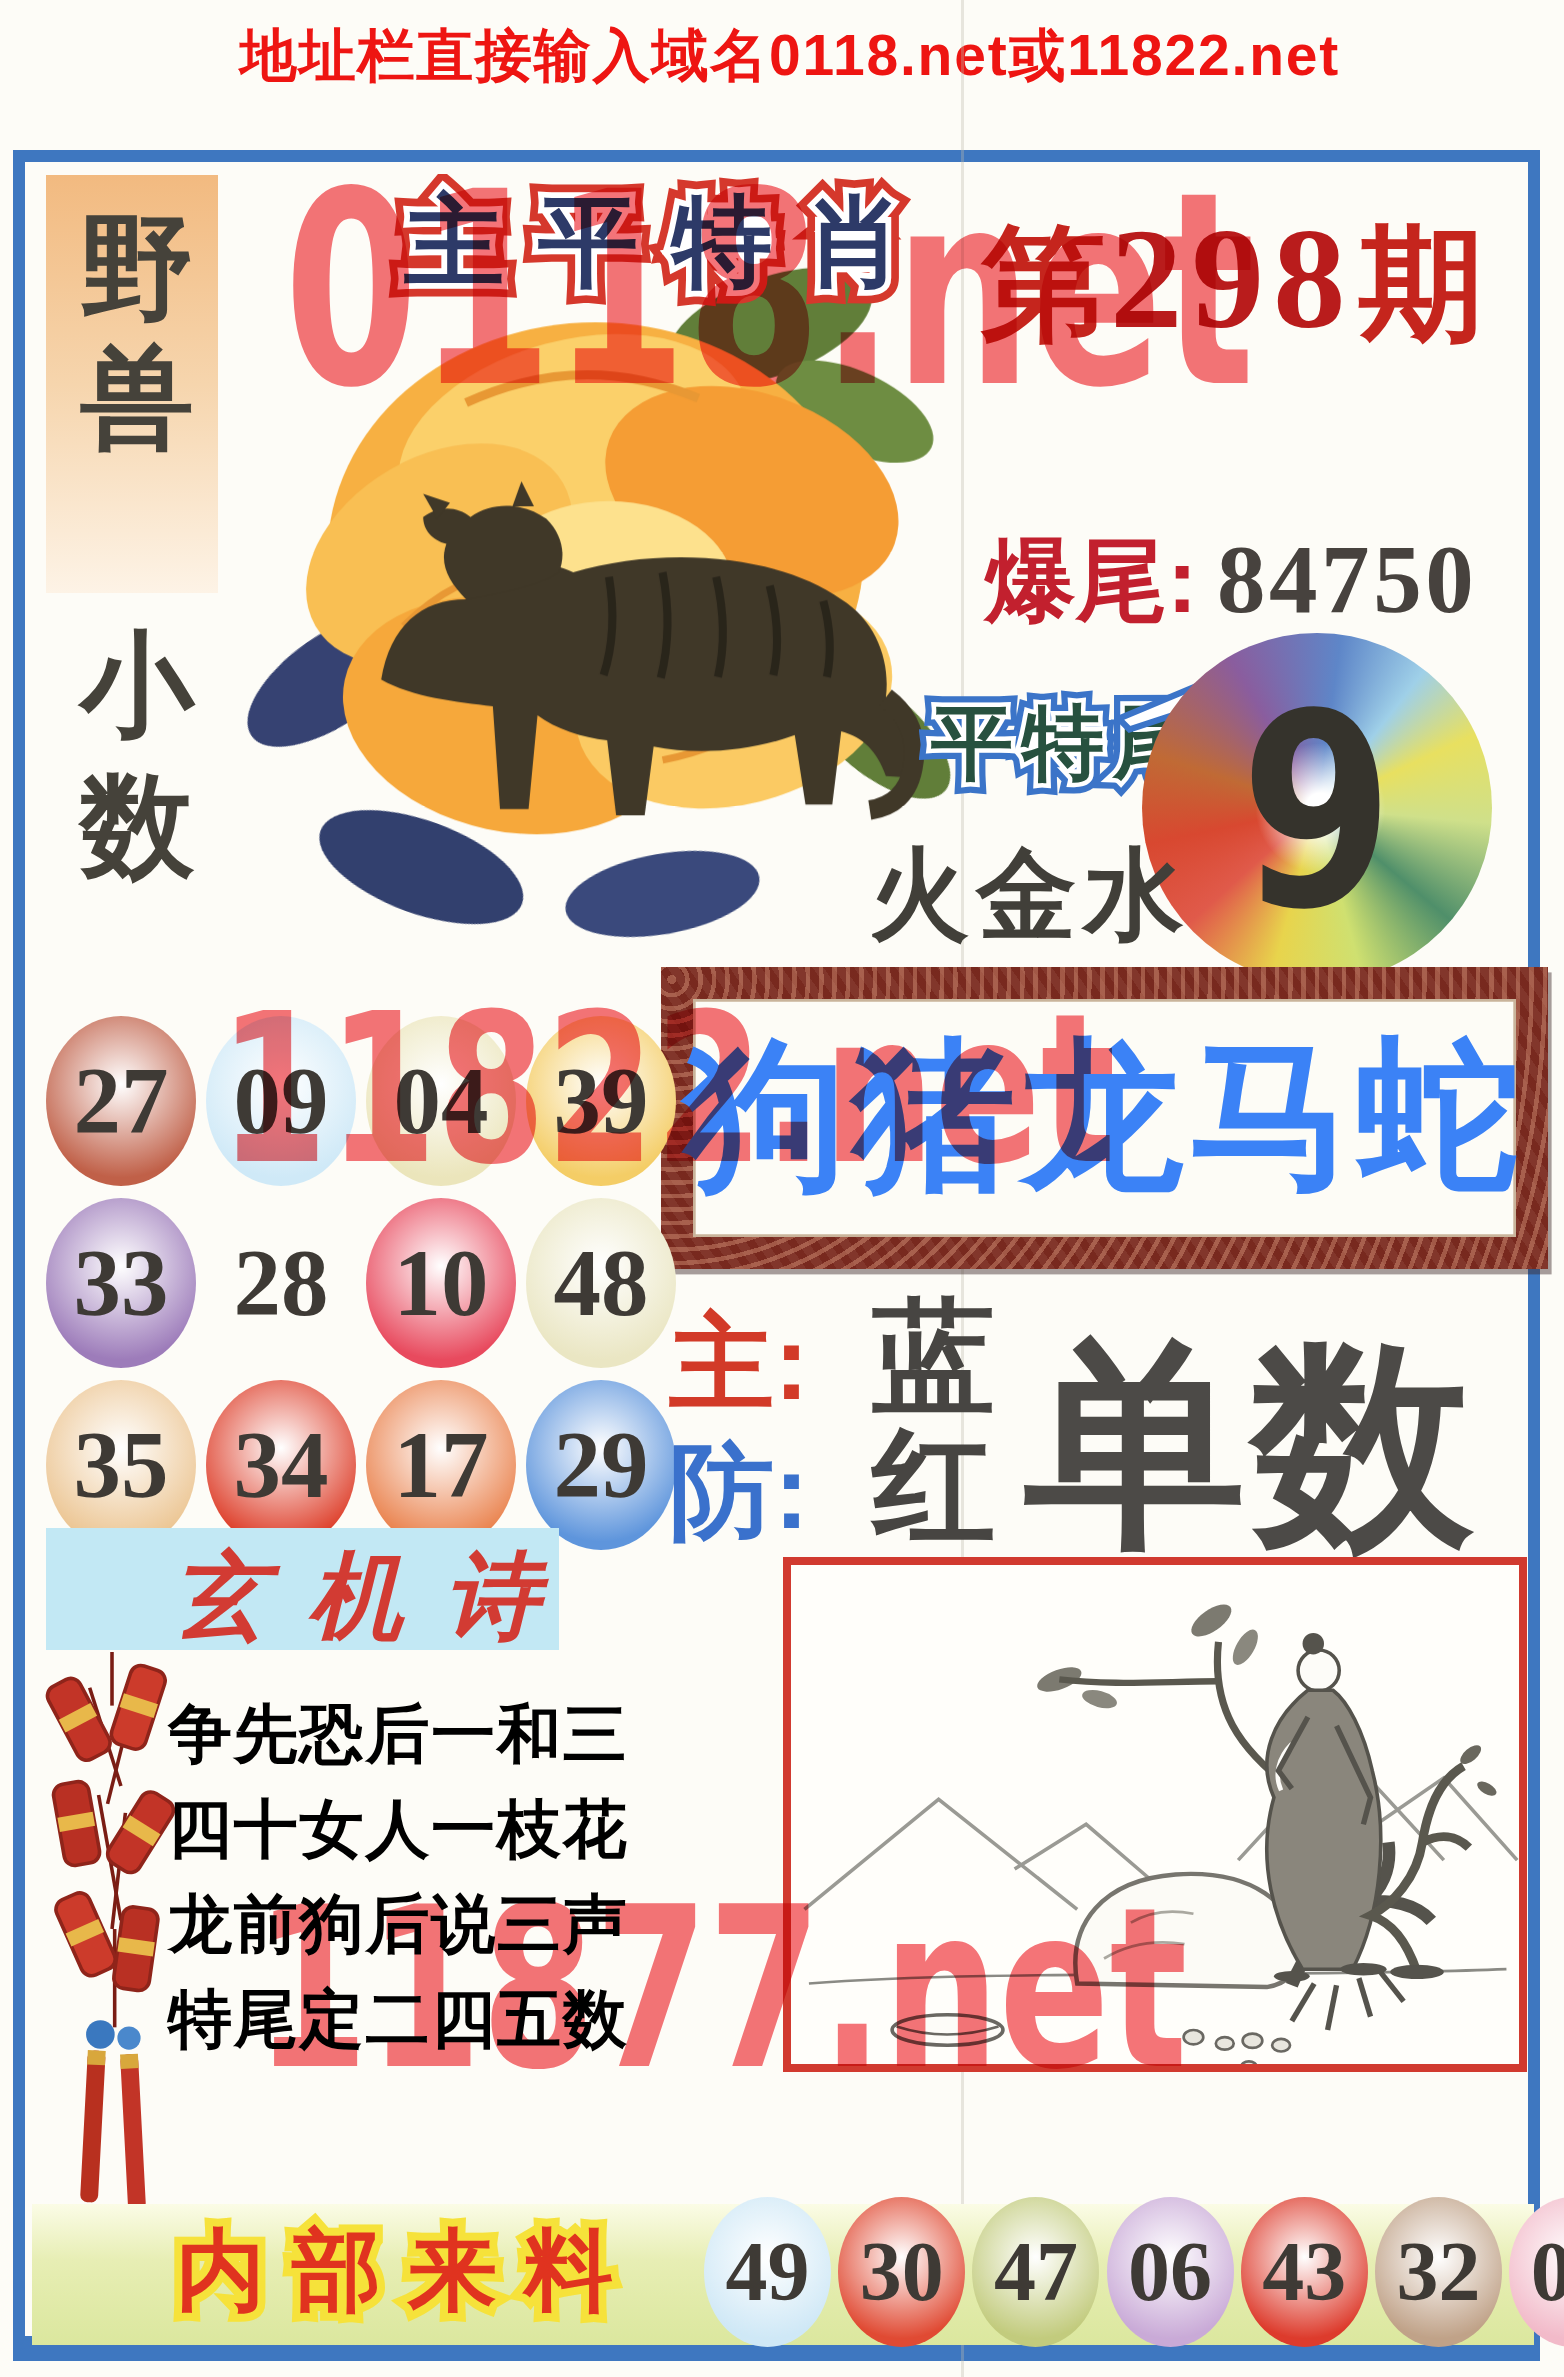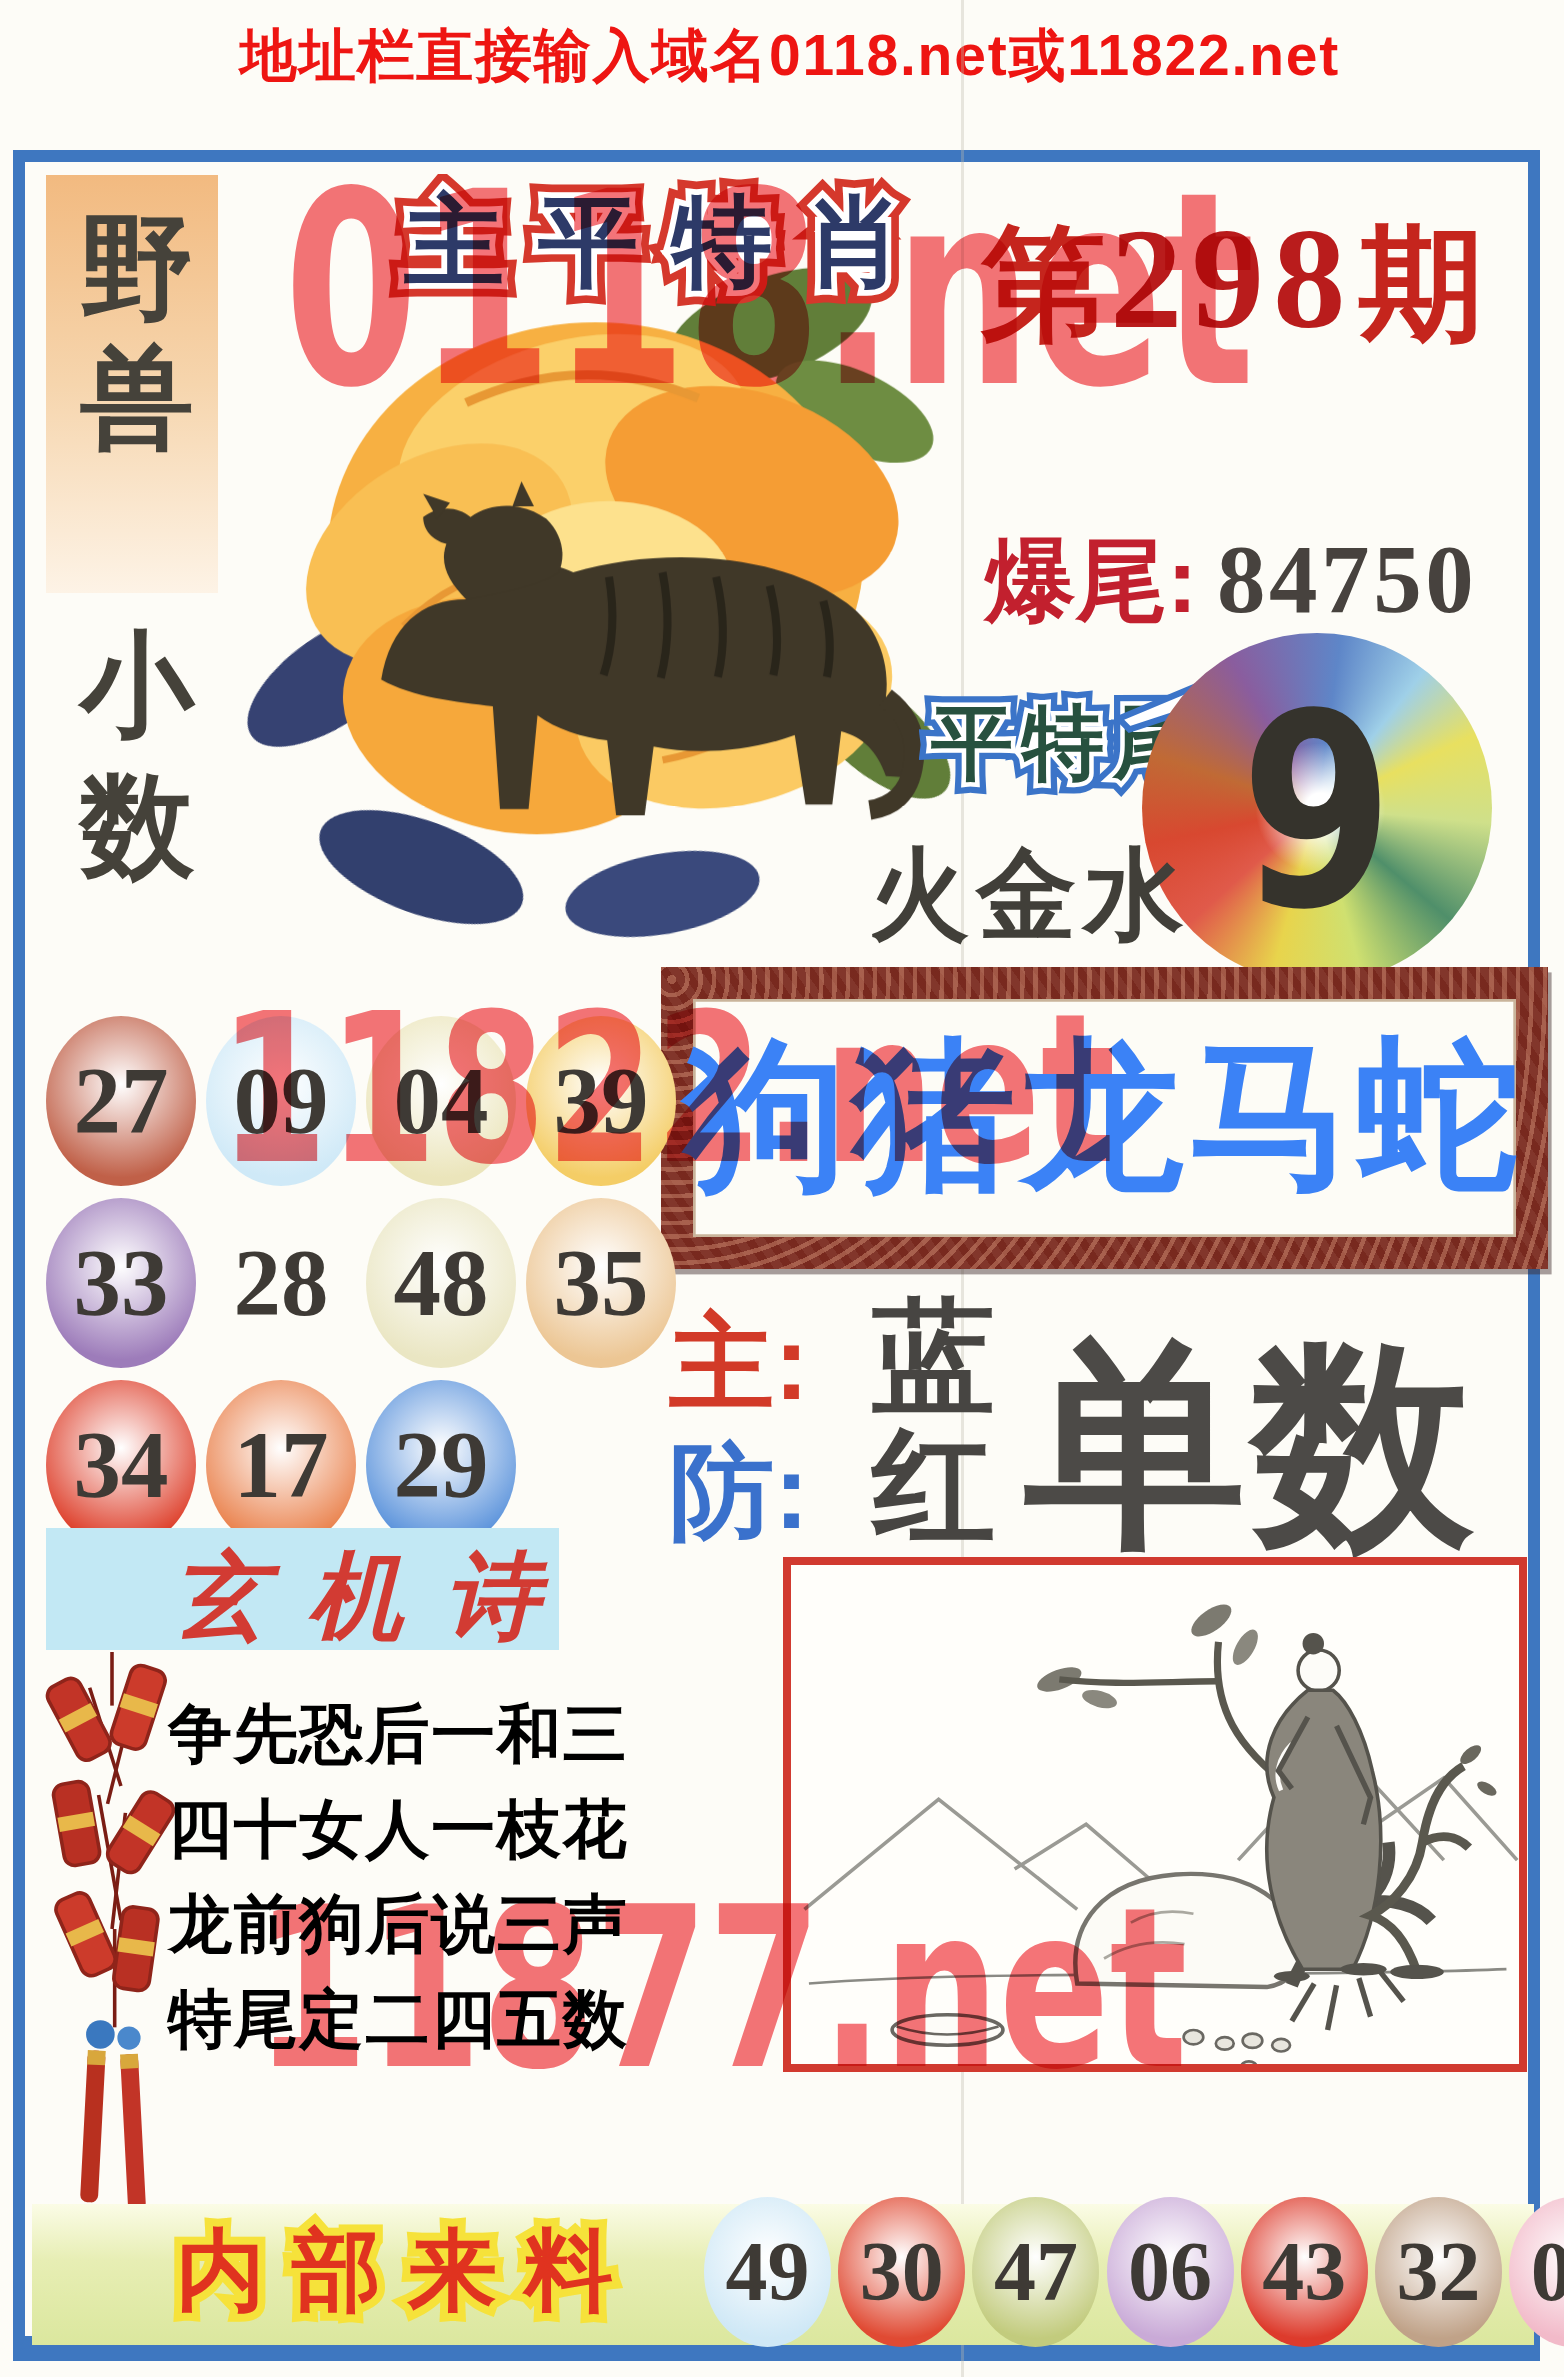--- a/index.html
+++ b/index.html
@@ -230,20 +230,23 @@
       </div>
       <div class="ball" style="background: radial-gradient(circle at 50% 40%, rgb(255, 255, 255) 0%, rgb(244, 205, 102) 74%);">
         <span>39</span>
       </div>
       <div class="ball" style="background: radial-gradient(circle at 50% 40%, rgb(255, 255, 255) 0%, rgb(157, 124, 186) 74%);">
         <span>33</span>
       </div>
       <div class="ball no-ball">
         <span>28</span>
       </div>
+      <div class="ball" style="background: radial-gradient(circle at 50% 40%, rgb(255, 255, 255) 0%, rgb(232, 74, 94) 74%);">
+        <span>10</span>
+      </div>
       <div class="ball" style="background: radial-gradient(circle at 50% 40%, rgb(255, 255, 255) 0%, rgb(234, 230, 195) 74%);">
         <span>48</span>
       </div>
       <div class="ball" style="background: radial-gradient(circle at 50% 40%, rgb(255, 255, 255) 0%, rgb(236, 198, 148) 74%);">
         <span>35</span>
       </div>
       <div class="ball" style="background: radial-gradient(circle at 50% 40%, rgb(255, 255, 255) 0%, rgb(222, 66, 46) 74%);">
         <span>34</span>
       </div>
       <div class="ball" style="background: radial-gradient(circle at 50% 40%, rgb(255, 255, 255) 0%, rgb(234, 132, 80) 74%);">

